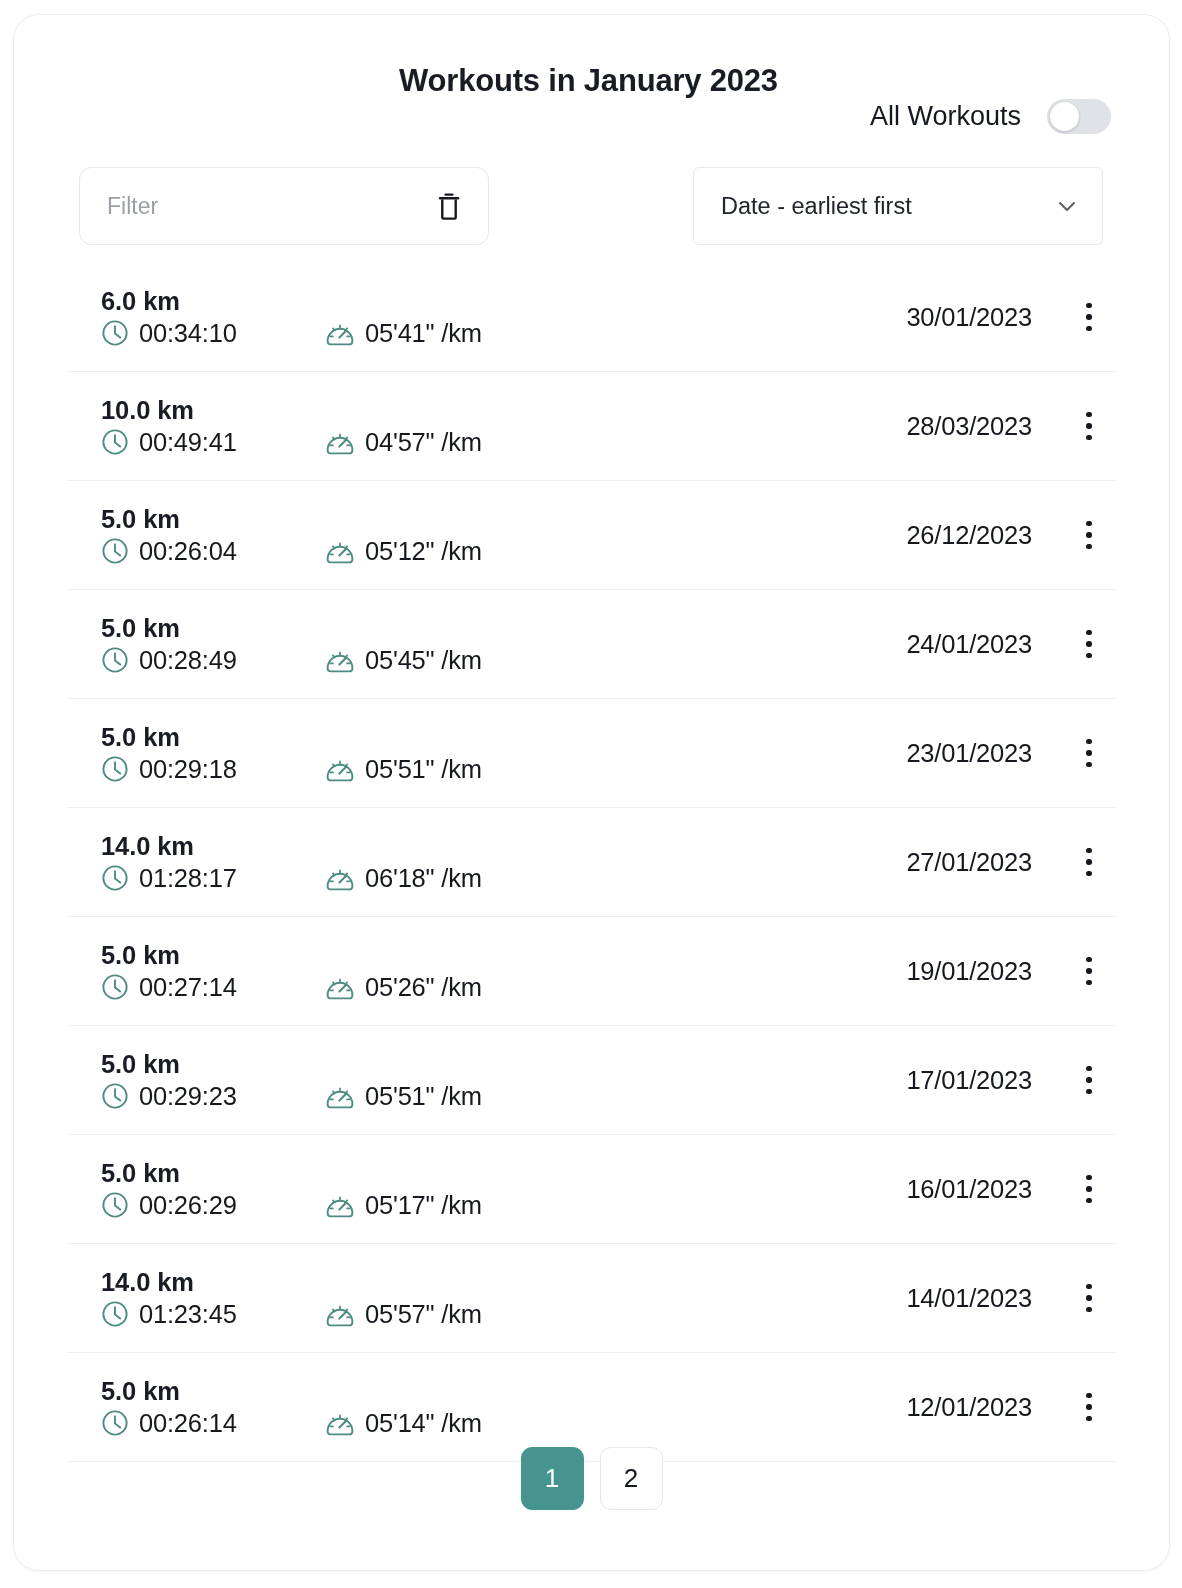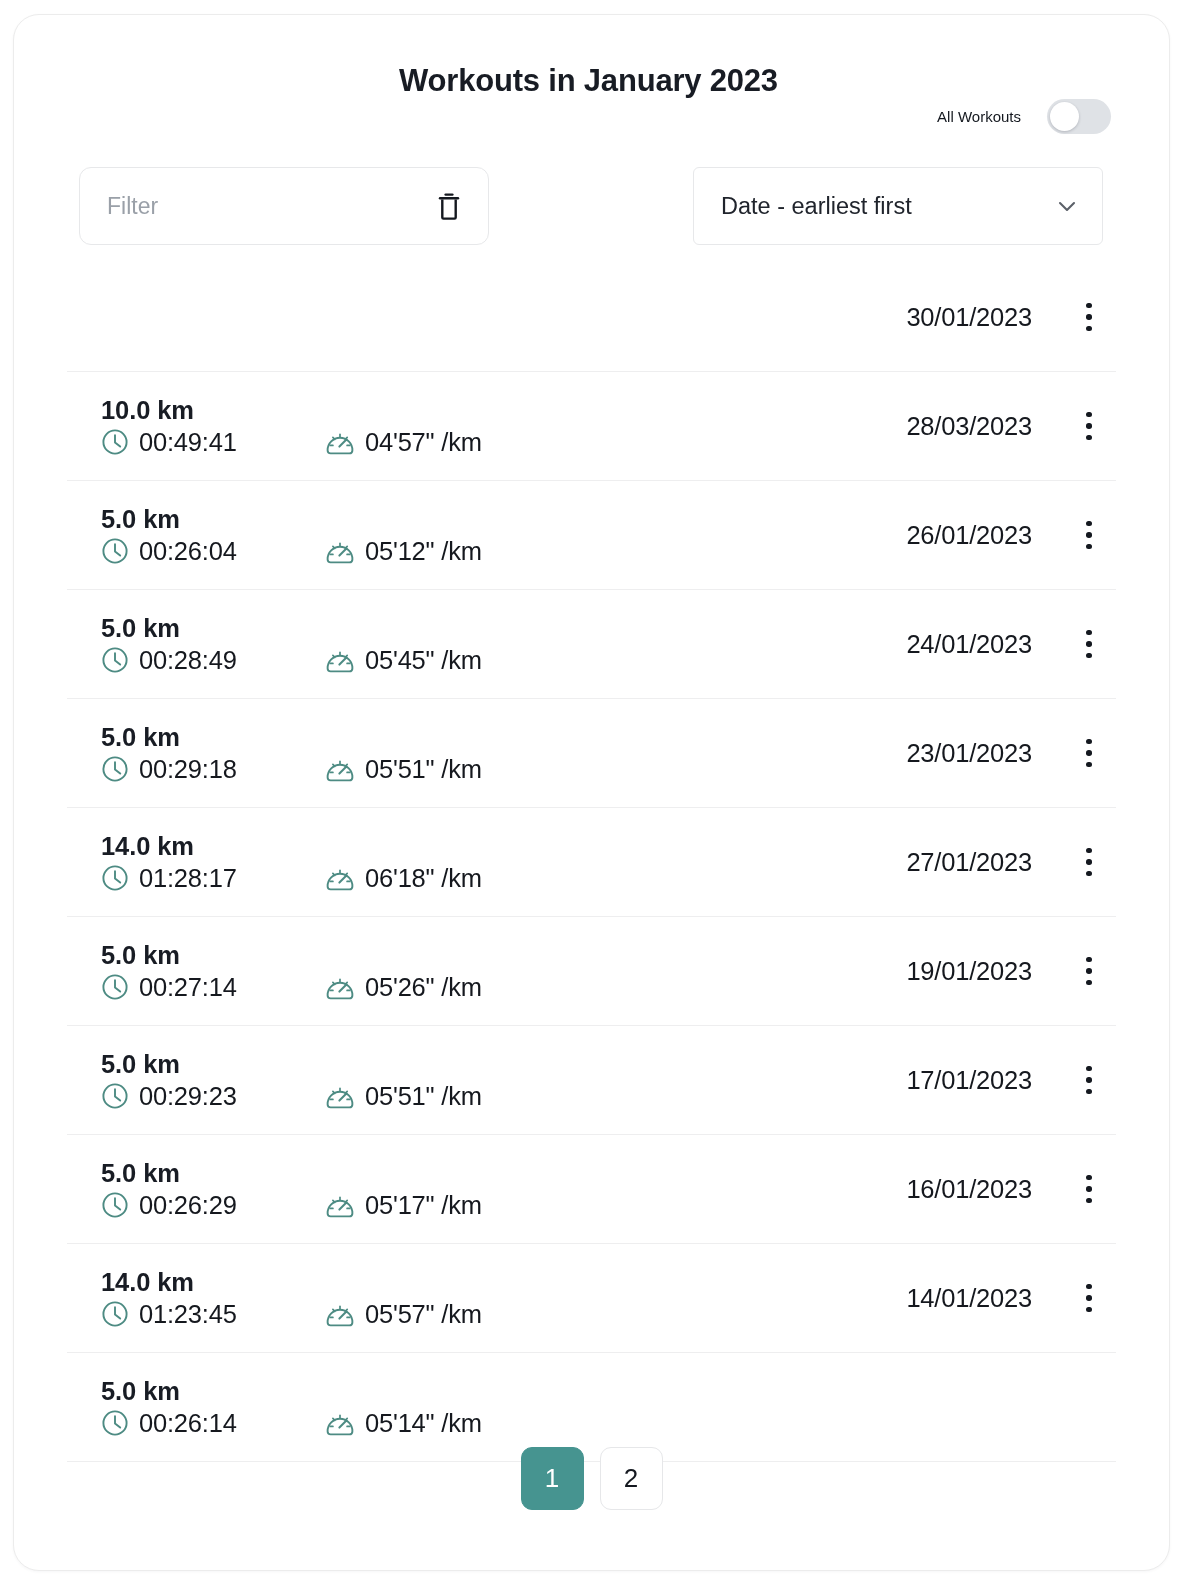--- a/index.html
+++ b/index.html
@@ -48,21 +48,21 @@
     letter-spacing: -0.2px;
     white-space: nowrap;
   }
   .header-right {
     margin-left: auto;
     display: flex;
     align-items: center;
     gap: 26px;
   }
   .toggle-label {
-    font-size: 15px;
+    font-size: 27px;
     color: #14181f;
     font-weight: 400;
     white-space: nowrap;
   }
   .toggle {
     width: 64px;
     height: 35px;
     border-radius: 18px;
     background: #dfe2e6;
     position: relative;
@@ -293,20 +293,37 @@
         <span class="chev">
           <svg width="26" height="26" viewBox="0 0 26 26" fill="none">
             <path d="M6 10 L13 17 L20 10" stroke="#5c6169" stroke-width="2.1" stroke-linecap="round" stroke-linejoin="round"></path>
           </svg>
         </span>
       </div>
     </div>
 
     <div class="list">
         <div class="row">
+          <div class="row-left">
+            <div class="distance">6.0 km</div>
+            <div class="metrics">
+              <div class="metric duration">
+                <svg class="ico" width="28" height="28" viewBox="0 0 28 28">
+                  <use href="#clock-glyph"></use>
+                </svg>
+                <span class="val">00:34:10</span>
+              </div>
+              <div class="metric pace">
+                <svg class="ico" width="30" height="28" viewBox="0 0 30 28">
+                  <use href="#speedo-glyph"></use>
+                </svg>
+                <span class="val">05'41" /km</span>
+              </div>
+            </div>
+          </div>
           <div class="row-right">
             <span class="date">30/01/2023</span>
             <span class="kebab">
               <i></i>
               <i></i>
               <i></i>
             </span>
           </div>
         </div>
         <div class="row">
@@ -348,21 +365,21 @@
               </div>
               <div class="metric pace">
                 <svg class="ico" width="30" height="28" viewBox="0 0 30 28">
                   <use href="#speedo-glyph"></use>
                 </svg>
                 <span class="val">05'12" /km</span>
               </div>
             </div>
           </div>
           <div class="row-right">
-            <span class="date">26/01/2023</span>
+            <span class="date">26/12/2023</span>
             <span class="kebab">
               <i></i>
               <i></i>
               <i></i>
             </span>
           </div>
         </div>
         <div class="row">
           <div class="row-left">
             <div class="distance">5.0 km</div>
@@ -562,20 +579,28 @@
                 </svg>
                 <span class="val">00:26:14</span>
               </div>
               <div class="metric pace">
                 <svg class="ico" width="30" height="28" viewBox="0 0 30 28">
                   <use href="#speedo-glyph"></use>
                 </svg>
                 <span class="val">05'14" /km</span>
               </div>
             </div>
+          </div>
+          <div class="row-right">
+            <span class="date">12/01/2023</span>
+            <span class="kebab">
+              <i></i>
+              <i></i>
+              <i></i>
+            </span>
           </div>
         </div>
       </div>
 
     <div class="pagination">
         <div class="page-btn active">1</div>
         <div class="page-btn">2</div>
       </div>
 
   </div>

